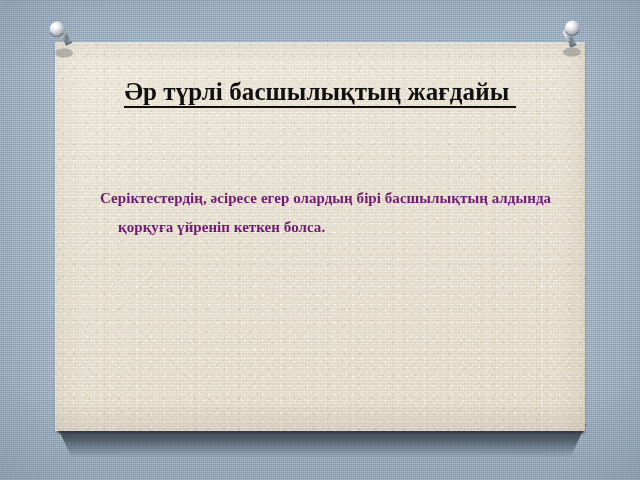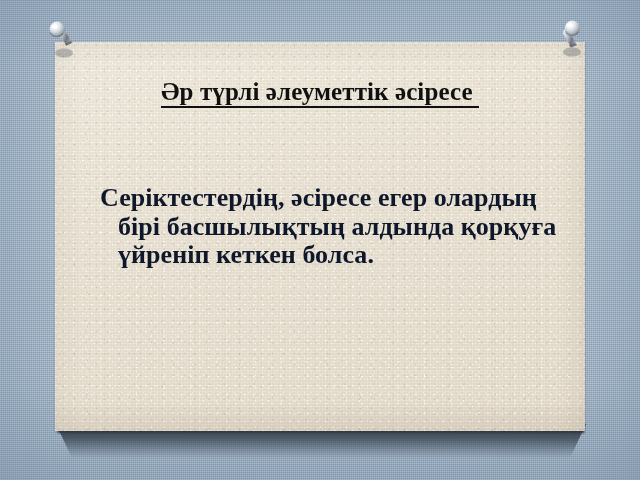--- a/index.html
+++ b/index.html
@@ -152,23 +152,23 @@
     padding-bottom: 1px;
   }
 
   #body-text {
     position: absolute;
     left: 45px;
     top: 142px;
     width: 452px;
     font-family: "Liberation Serif", "DejaVu Serif", serif;
     font-weight: bold;
-    font-size: 26px;
+    font-size: 15px;
     line-height: 28.5px;
-    color: #0f172a;
+    color: #701a75;
     text-indent: -18px;
     padding-left: 18px;
     letter-spacing: 0.05px;
   }
 </style>
 </head>
 <body>
 
 <div id="slide">
 
@@ -177,21 +177,21 @@
 
   <div id="card-shadow-core"></div>
   <div id="card-shadow"></div>
 
   <div id="paper-card">
     <div id="paper-grain"></div>
     <div id="paper-edge-shade"></div>
   </div>
 
   <div id="text-area">
-    <div id="slide-title"><span class="ul">Әр түрлі әлеуметтік әсіресе </span></div>
+    <div id="slide-title"><span class="ul">Әр түрлі басшылықтың жағдайы </span></div>
     <div id="body-text">Серіктестердің, әсіресе егер олардың бірі басшылықтың алдында қорқуға үйреніп кеткен болса.</div>
   </div>
 
   <div class="pushpin" id="pushpin-left">
     <svg viewBox="0 0 34 40" width="34" height="40">
       <defs>
         <linearGradient id="pinShaftL" x1="0" y1="0" x2="1" y2="0.35">
           <stop offset="0%" stop-color="#7d848c"></stop>
           <stop offset="22%" stop-color="#e8ecf0"></stop>
           <stop offset="52%" stop-color="#b4bbc3"></stop>

